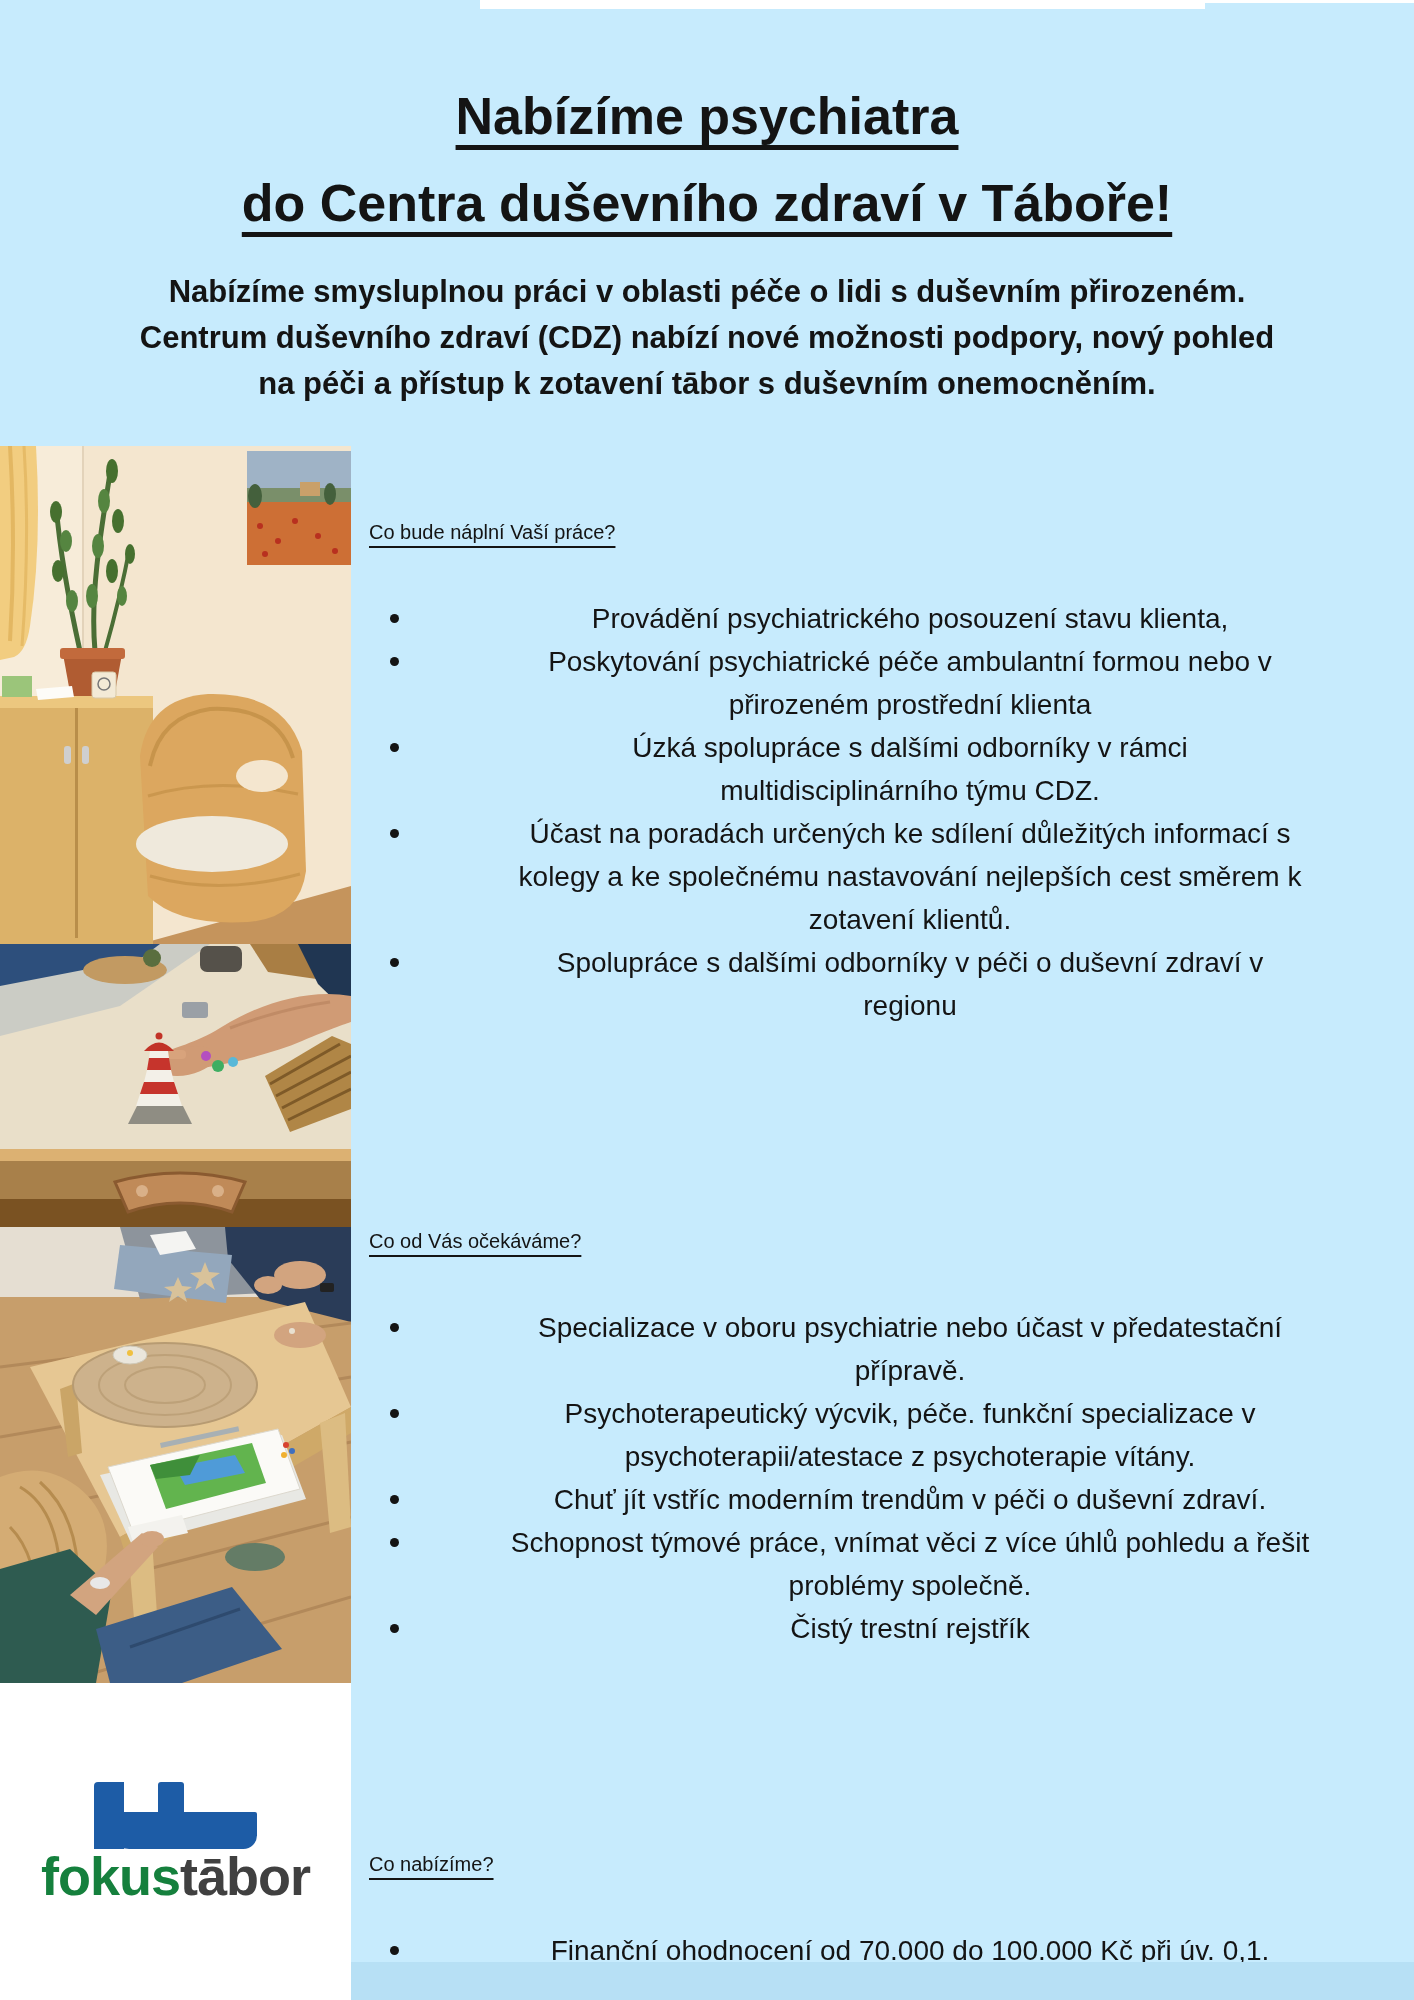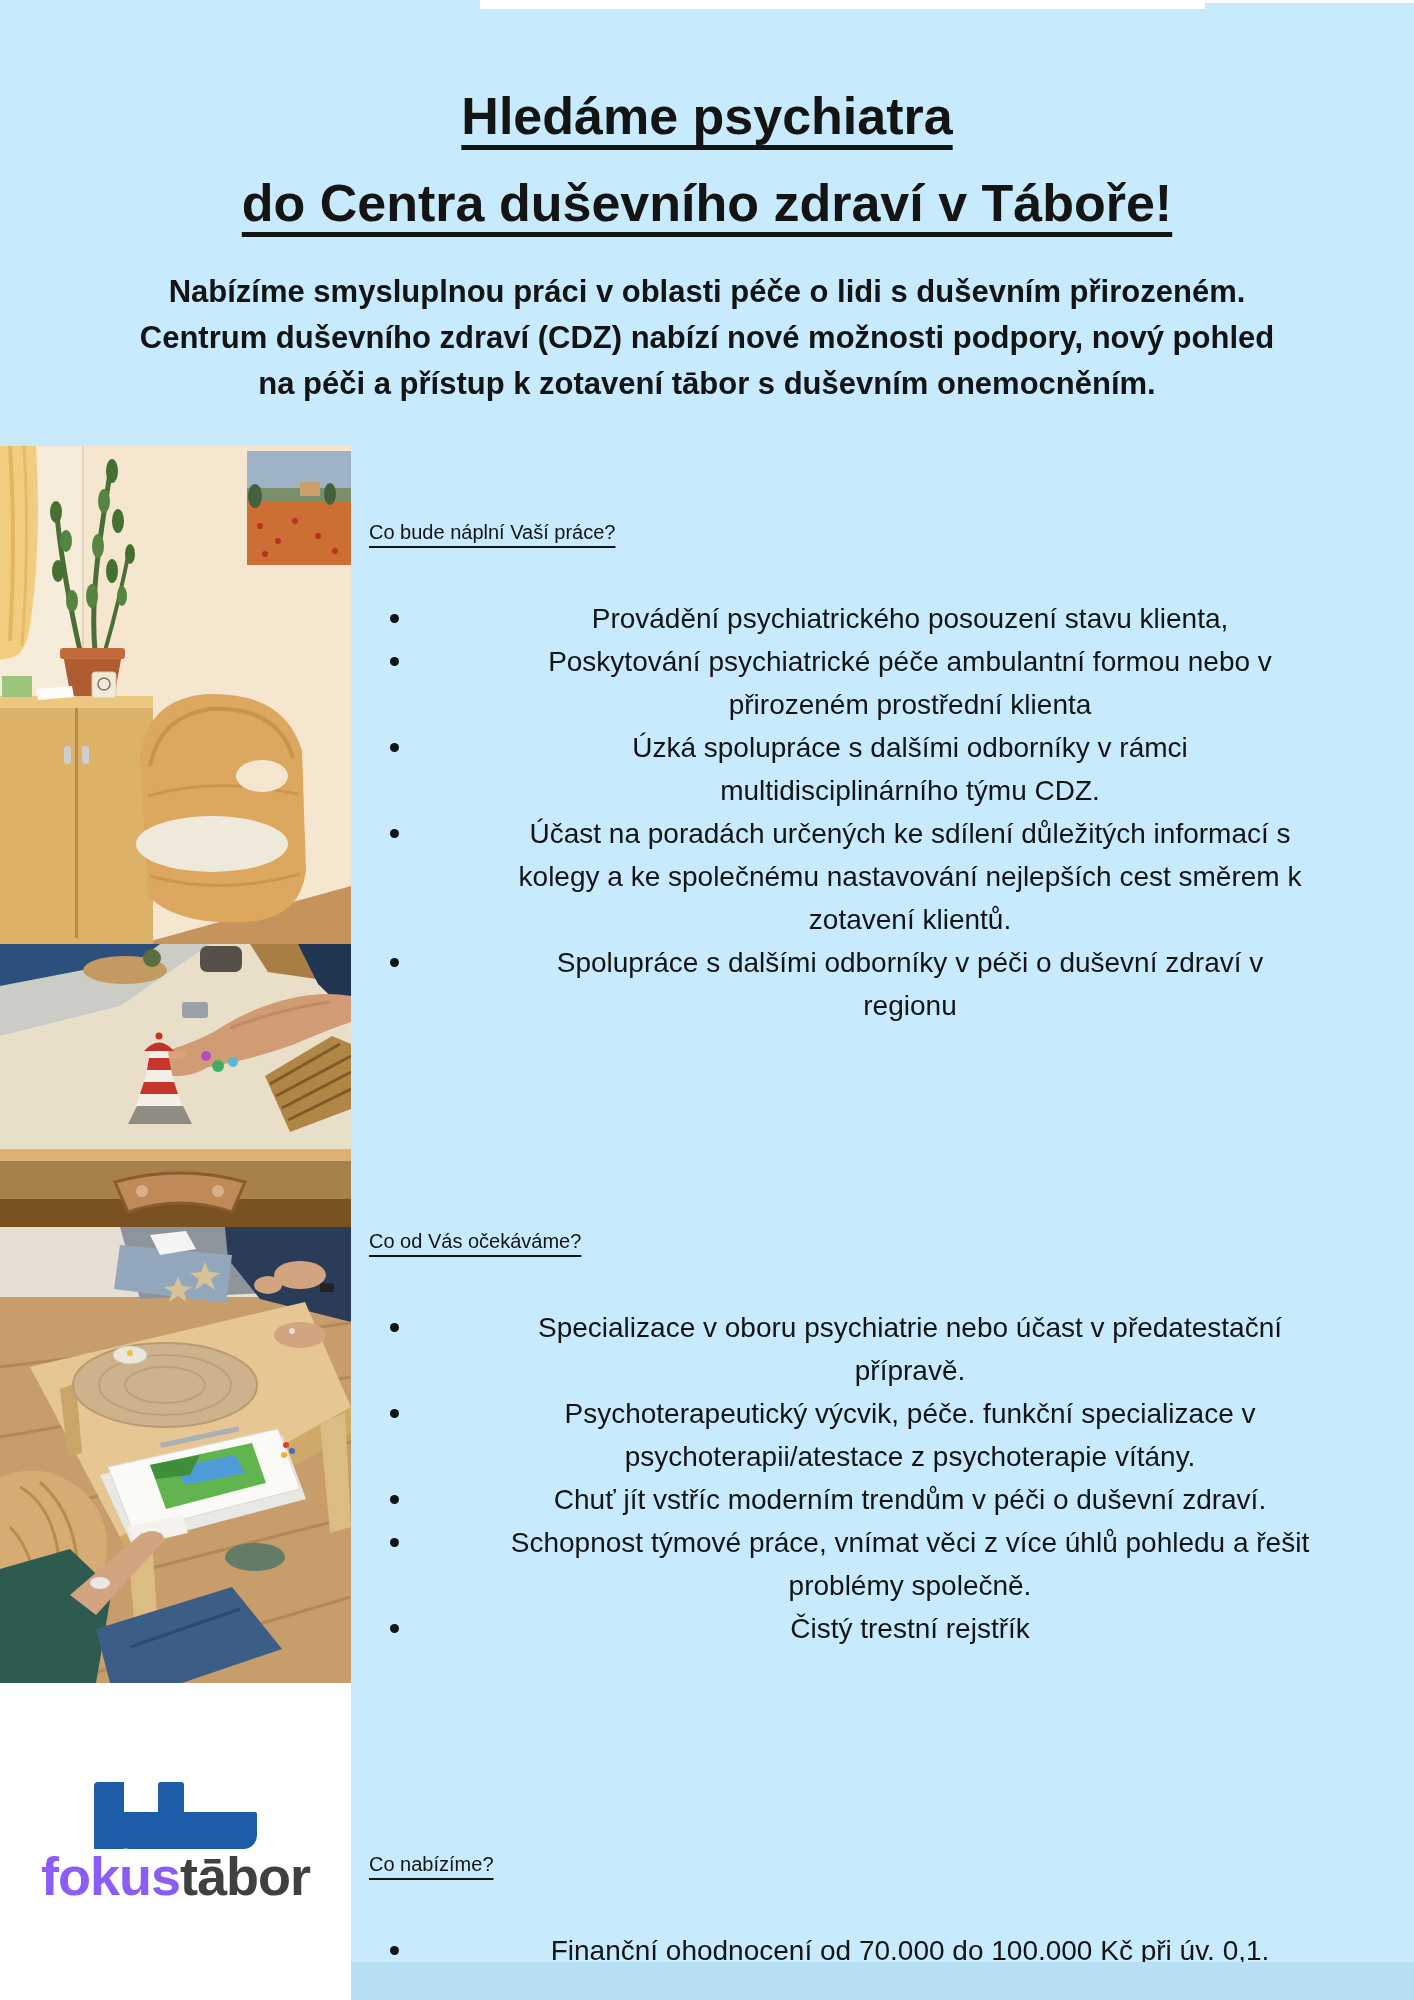--- a/index.html
+++ b/index.html
@@ -32,21 +32,21 @@
 
   
   .logo-box{position:absolute;left:0;top:1683px;width:351px;height:317px;background:#ffffff;}
   .logo-mark{position:absolute;left:94px;top:99px;width:163px;height:67px;}
   .lm-bar{position:absolute;left:0;bottom:0;width:163px;height:37px;background:#1d5ca6;
           border-radius:2px 2px 14px 36px;}
   .lm-col{position:absolute;left:0;top:0;width:30px;height:67px;background:#1d5ca6;border-radius:4px 0 0 0;}
   .lm-stub{position:absolute;left:64px;top:0;width:26px;height:36px;background:#1d5ca6;border-radius:3px 3px 0 0;}
   .logo-text{position:absolute;left:0;top:163px;width:351px;text-align:center;
              font-size:54px;font-weight:bold;letter-spacing:-1px;line-height:60px;}
-  .lt-blue{color:#8b5cf6;text-align:right;}
+  .lt-blue{color:#15803d;text-align:right;}
   .lt-green{color:#404040;}
 
   
   .content{
     position:absolute;left:351px;top:370px;right:0;
     padding:12px 14px 0 18px;
     font-size:28px;line-height:43px;white-space:pre-line;
   }
   .sec{margin:0;}
   .sec + .sec{margin-top:21px;}
@@ -63,21 +63,21 @@
 </head>
 <body>
 
 <div class="page">
 
   <div class="band-top-a"></div>
   <div class="band-top-b"></div>
 
   <header class="header">
     <h1 class="title">
-      <span class="title-line">Hledáme psychiatra</span>
+      <span class="title-line">Nabízíme psychiatra</span>
       <span class="title-line">do Centra duševního zdraví v Táboře!</span>
     </h1>
     <div class="intro">
       <span class="intro-line">Nabízíme smysluplnou práci v oblasti péče o lidi s duševním přirozeném.</span>
       <span class="intro-line">Centrum duševního zdraví (CDZ) nabízí nové možnosti podpory, nový pohled</span>
       <span class="intro-line">na péči a přístup k zotavení tābor s duševním onemocněním.</span>
     </div>
   </header>
 
   <div class="photo photo1">

